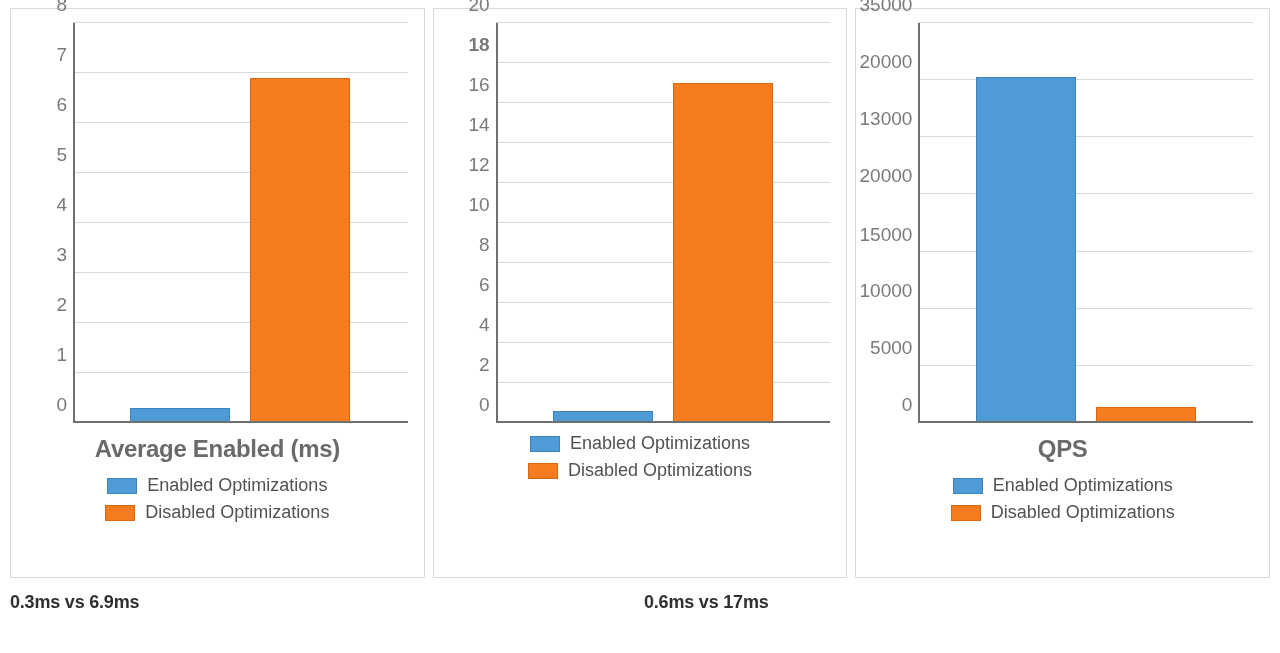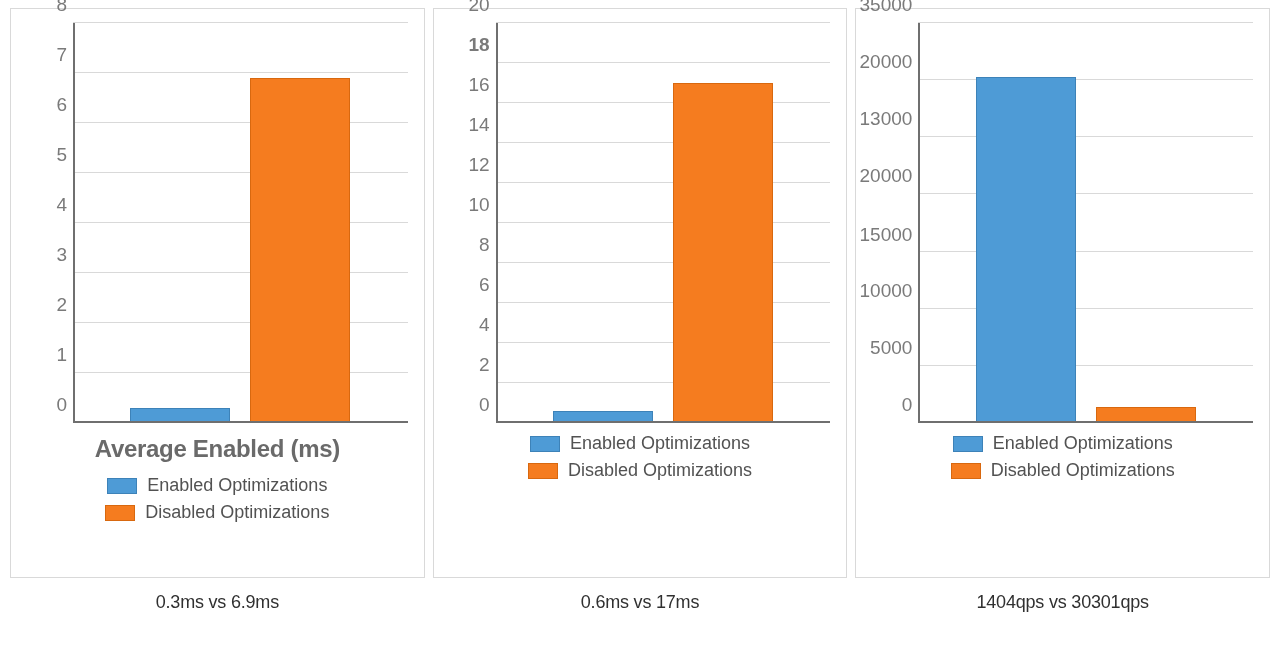--- a/index.html
+++ b/index.html
@@ -81,23 +81,23 @@
   }
   .swatch {
     width:28px; height:14px; display:inline-block;
   }
   .swatch.enabled  { background:var(--enabled);  border:1px solid #3d82b8; }
   .swatch.disabled { background:var(--disabled); border:1px solid #d8680f; }
 
   .captions { display:flex; gap:8px; margin-top:14px; }
   .caption {
     flex:1 1 0;
-    text-align:center;
+    text-align:left;
     font-size:18px;
-    font-weight:400;
+    font-weight:700;
     color:var(--caption);
     letter-spacing:-0.2px;
   }
 </style>
 </head>
 <body>
 
 <div class="stage">
   <div class="row">
 
@@ -211,32 +211,32 @@
             <div class="gridline" style="bottom: 342.857px;"></div>
             <div class="gridline" style="bottom: 400px;"></div>
           </div>
         <div class="yaxis"></div>
         <div class="bars">
           <div class="bar enabled" id="b2e" style="height: 346.297px;"></div>
           <div class="bar disabled" id="b2d" style="height: 16.0457px;"></div>
         </div>
         <div class="baseline"></div>
       </div>
+      <div class="panel-title">QPS</div>
       <div class="legend">
         <div class="legend-item">
           <span class="swatch enabled"></span>
           <span>Enabled Optimizations</span>
         </div>
         <div class="legend-item">
           <span class="swatch disabled"></span>
           <span>Disabled Optimizations</span>
         </div>
       </div>
     </div>
 
   </div>
 
   <div class="captions">
     <div class="caption">0.3ms vs 6.9ms</div>
     <div class="caption">0.6ms vs 17ms</div>
-    <div class="caption">1404qps vs 30301qps</div>
   </div>
 </div>
 
 </body></html>

